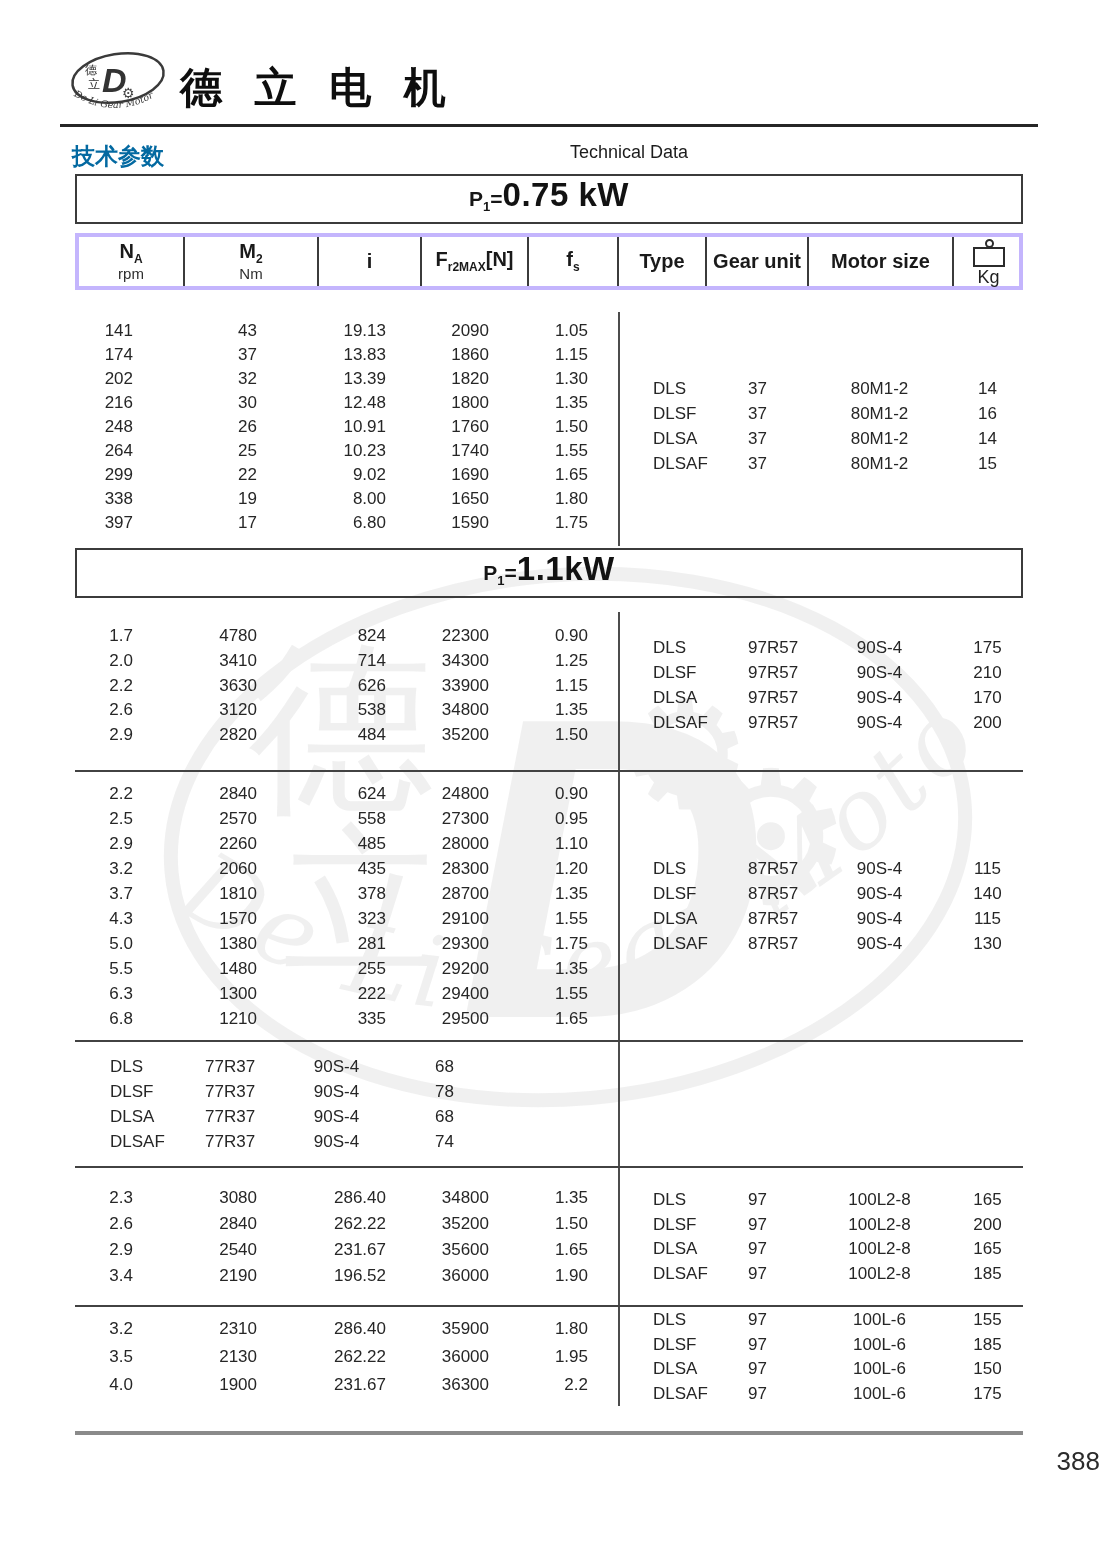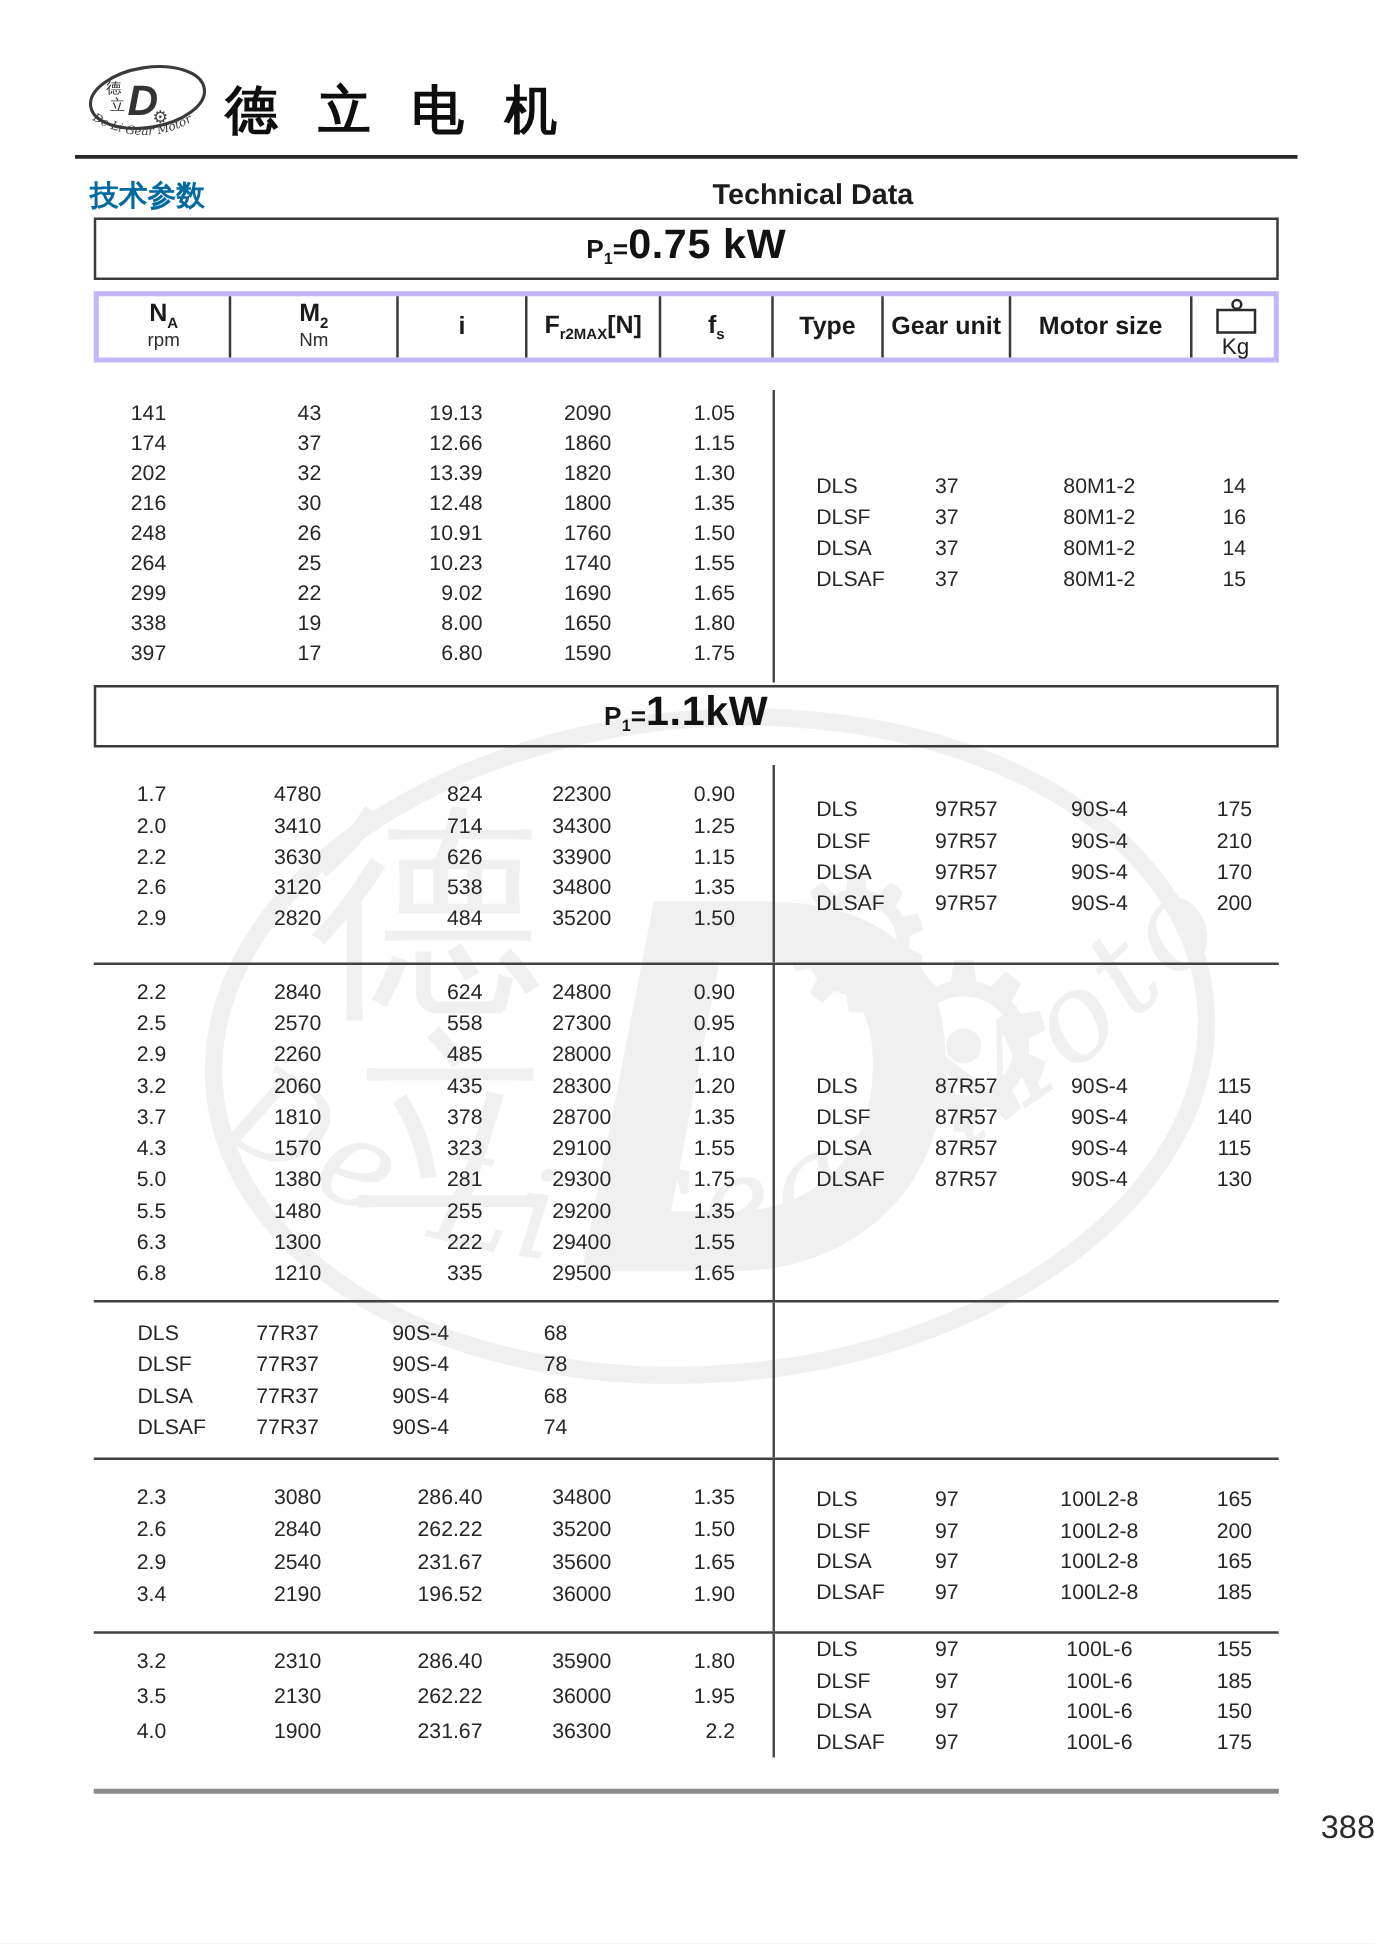--- a/index.html
+++ b/index.html
@@ -12,21 +12,21 @@
 
   
   .logo-svg{position:absolute;left:64px;top:50px;}
   .brand-name{
     position:absolute;left:180px;top:60px;
     font-family:"DejaVu Serif","Liberation Serif",serif;
     font-weight:bold;font-size:42px;letter-spacing:9px;color:#0e0e0e;
   }
   .rule-top{position:absolute;left:60px;top:124px;width:978px;height:3px;background:#262626;}
   .title-cn{position:absolute;left:72px;top:141px;font-size:23px;font-weight:bold;color:#0369a1;}
-  .title-en{position:absolute;left:570px;top:142px;font-size:23px;font-weight:bold;color:#1c1c1c;}
+  .title-en{position:absolute;left:570px;top:142px;font-size:18px;font-weight:normal;color:#1c1c1c;}
 
   
   .power-box{
     position:absolute;left:75px;width:948px;height:50px;border:2px solid #3b3b3b;
     display:flex;align-items:baseline;justify-content:center;background:transparent;
   }
   #power1{top:174px;}
   #power2{top:548px;}
   .power-prefix{font-size:21px;font-weight:bold;color:#161616;}
   .power-prefix sub{font-size:62%;}
@@ -159,21 +159,21 @@
           <div class="row-l" style="height: 24px;">
             <div class="cell cl0">141</div>
             <div class="cell cl1">43</div>
             <div class="cell cl2">19.13</div>
             <div class="cell cl3">2090</div>
             <div class="cell cl4">1.05</div>
           </div>
           <div class="row-l" style="height: 24px;">
             <div class="cell cl0">174</div>
             <div class="cell cl1">37</div>
-            <div class="cell cl2">12.66</div>
+            <div class="cell cl2">13.83</div>
             <div class="cell cl3">1860</div>
             <div class="cell cl4">1.15</div>
           </div>
           <div class="row-l" style="height: 24px;">
             <div class="cell cl0">202</div>
             <div class="cell cl1">32</div>
             <div class="cell cl2">13.39</div>
             <div class="cell cl3">1820</div>
             <div class="cell cl4">1.30</div>
           </div>

